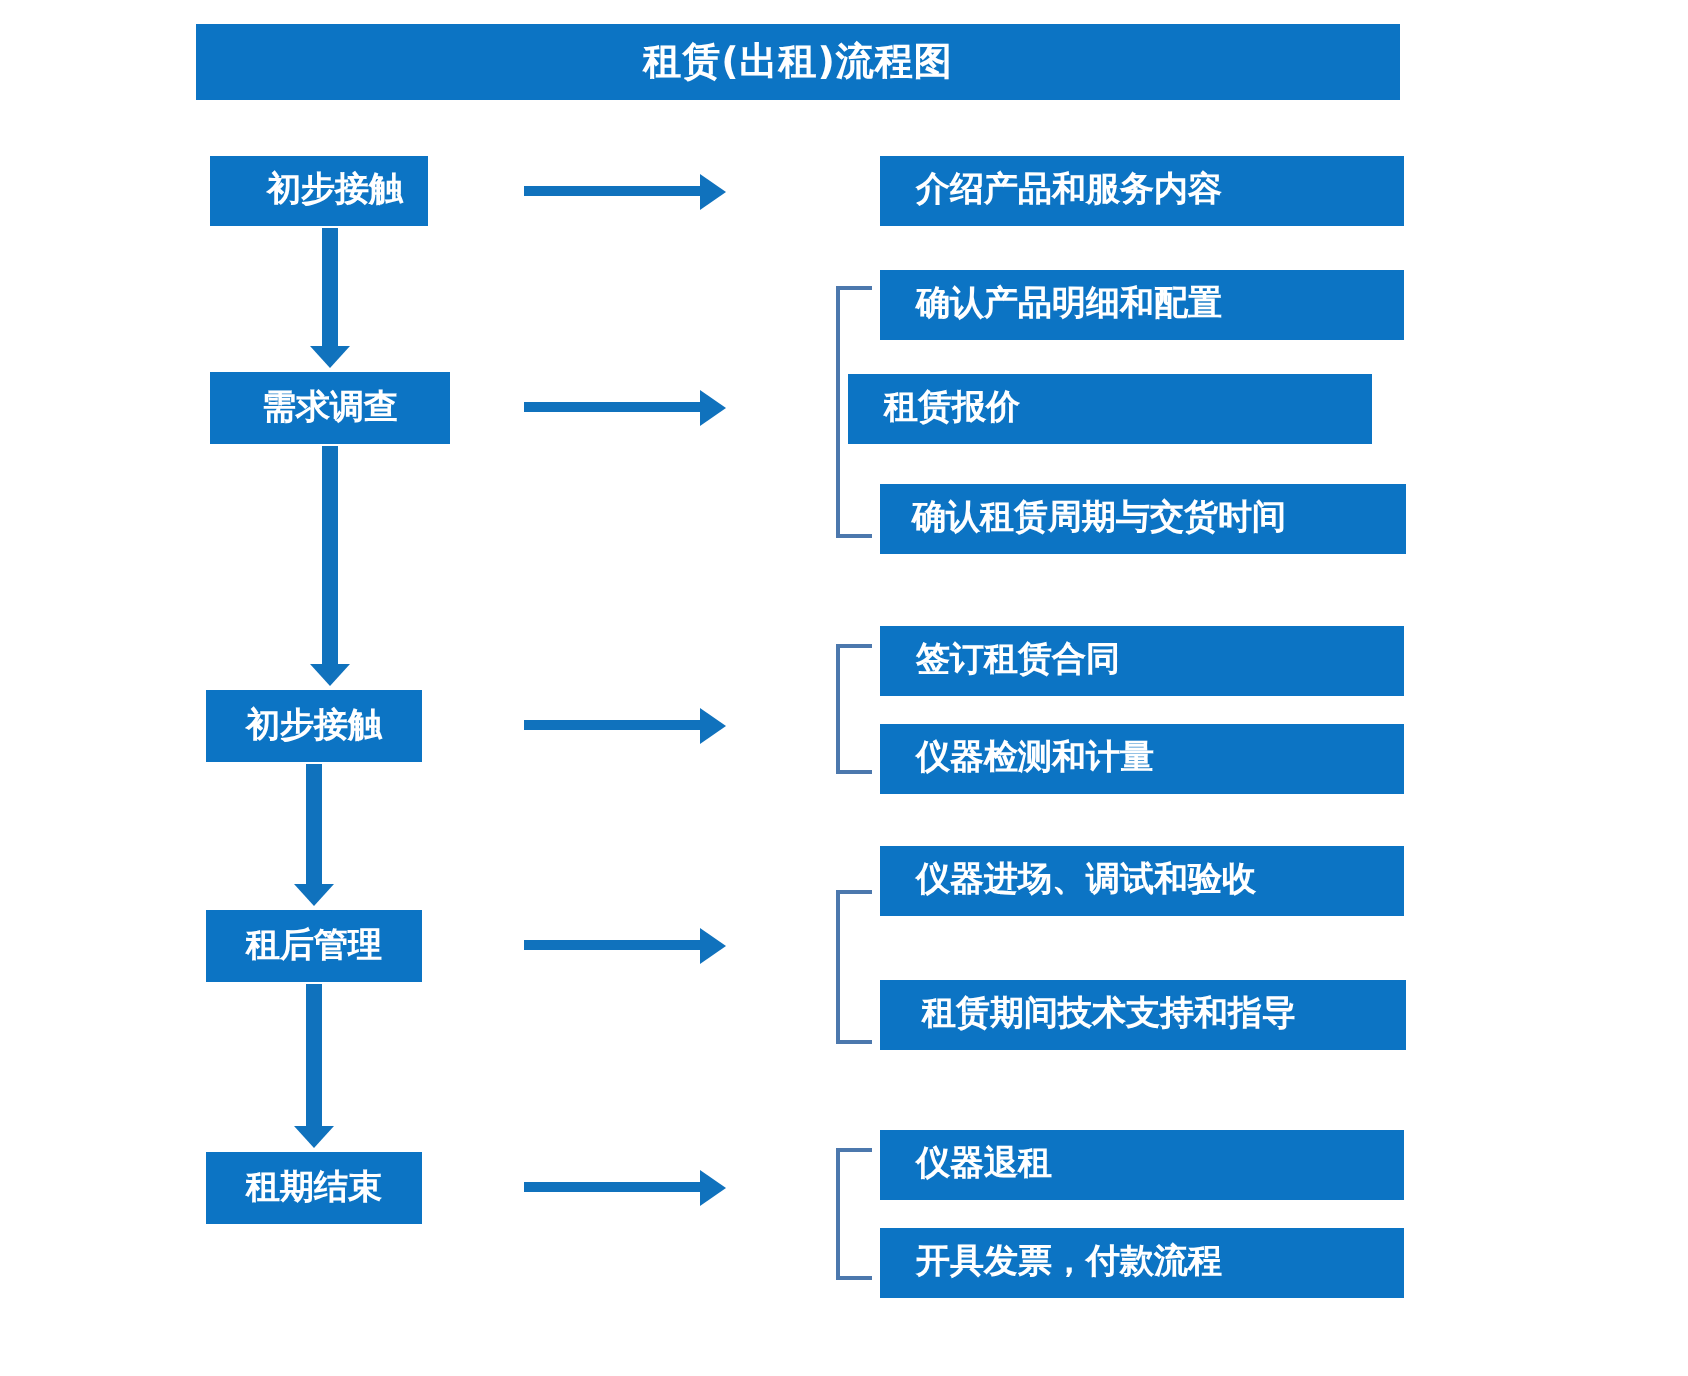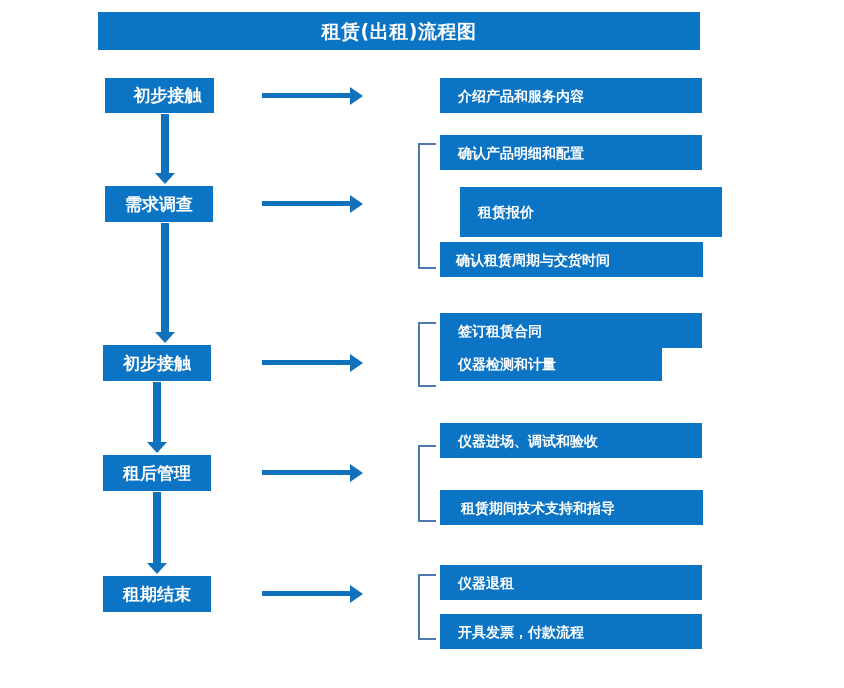--- a/index.html
+++ b/index.html
@@ -66,21 +66,21 @@
   .stage-box .box-text {
     font-size: 17px;
   }
 
   
   .detail-box {
     justify-content: flex-start;
     padding-left: 18px;
   }
   .detail-box .box-text {
-    font-size: 14px;
+    font-size: 17px;
   }
 
   
   .v-arrow {
     position: absolute;
     width: 26px;
   }
   .v-arrow .shaft {
     position: absolute;
     left: 9px;
@@ -137,21 +137,21 @@
 <div id="canvas">
 
   <div class="title-bar">
     <span class="title-text">租赁(出租)流程图</span>
   </div>
 
   <div class="box stage-box" style="left:105px; top:78px; width:109px; height:35px;padding-left:16px;">
     <span class="box-text">初步接触</span>
   </div>
 
-  <div class="box stage-box" style="left:105px; top:186px; width:108px; height:36px;">
+  <div class="box stage-box" style="left:105px; top:186px; width:120px; height:36px;">
     <span class="box-text">需求调查</span>
   </div>
 
   <div class="box stage-box" style="left:103px; top:345px; width:108px; height:36px;">
     <span class="box-text">初步接触</span>
   </div>
 
   <div class="box stage-box" style="left:103px; top:455px; width:108px; height:36px;">
     <span class="box-text">租后管理</span>
   </div>
@@ -208,35 +208,35 @@
   <div class="box detail-box" style="left:440px; top:78px; width:262px; height:35px;">
     <span class="box-text">介绍产品和服务内容</span>
   </div>
 
   <div class="bracket" style="left:418px; top:143px; height:126px;"></div>
 
   <div class="box detail-box" style="left:440px; top:135px; width:262px; height:35px;">
     <span class="box-text">确认产品明细和配置</span>
   </div>
 
-  <div class="box detail-box" style="left:460px; top:187px; width:262px; height:50px;">
+  <div class="box detail-box" style="left:424px; top:187px; width:262px; height:35px;">
     <span class="box-text">租赁报价</span>
   </div>
 
   <div class="box detail-box" style="left:440px; top:242px; width:263px; height:35px;padding-left:16px;">
     <span class="box-text">确认租赁周期与交货时间</span>
   </div>
 
   <div class="bracket" style="left:418px; top:322px; height:65px;"></div>
 
   <div class="box detail-box" style="left:440px; top:313px; width:262px; height:35px;">
     <span class="box-text">签订租赁合同</span>
   </div>
 
-  <div class="box detail-box" style="left:440px; top:346px; width:222px; height:35px;text-align:center;">
+  <div class="box detail-box" style="left:440px; top:362px; width:262px; height:35px;text-align:center;">
     <span class="box-text">仪器检测和计量</span>
   </div>
 
   <div class="bracket" style="left:418px; top:445px; height:77px;"></div>
 
   <div class="box detail-box" style="left:440px; top:423px; width:262px; height:35px;">
     <span class="box-text">仪器进场、调试和验收</span>
   </div>
 
   <div class="box detail-box" style="left:440px; top:490px; width:263px; height:35px;padding-left:21px;">

